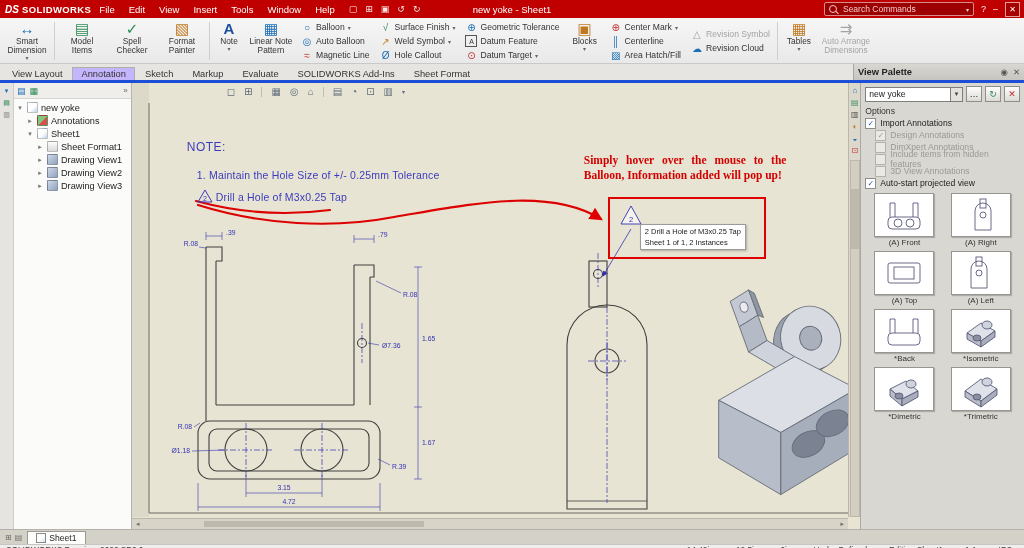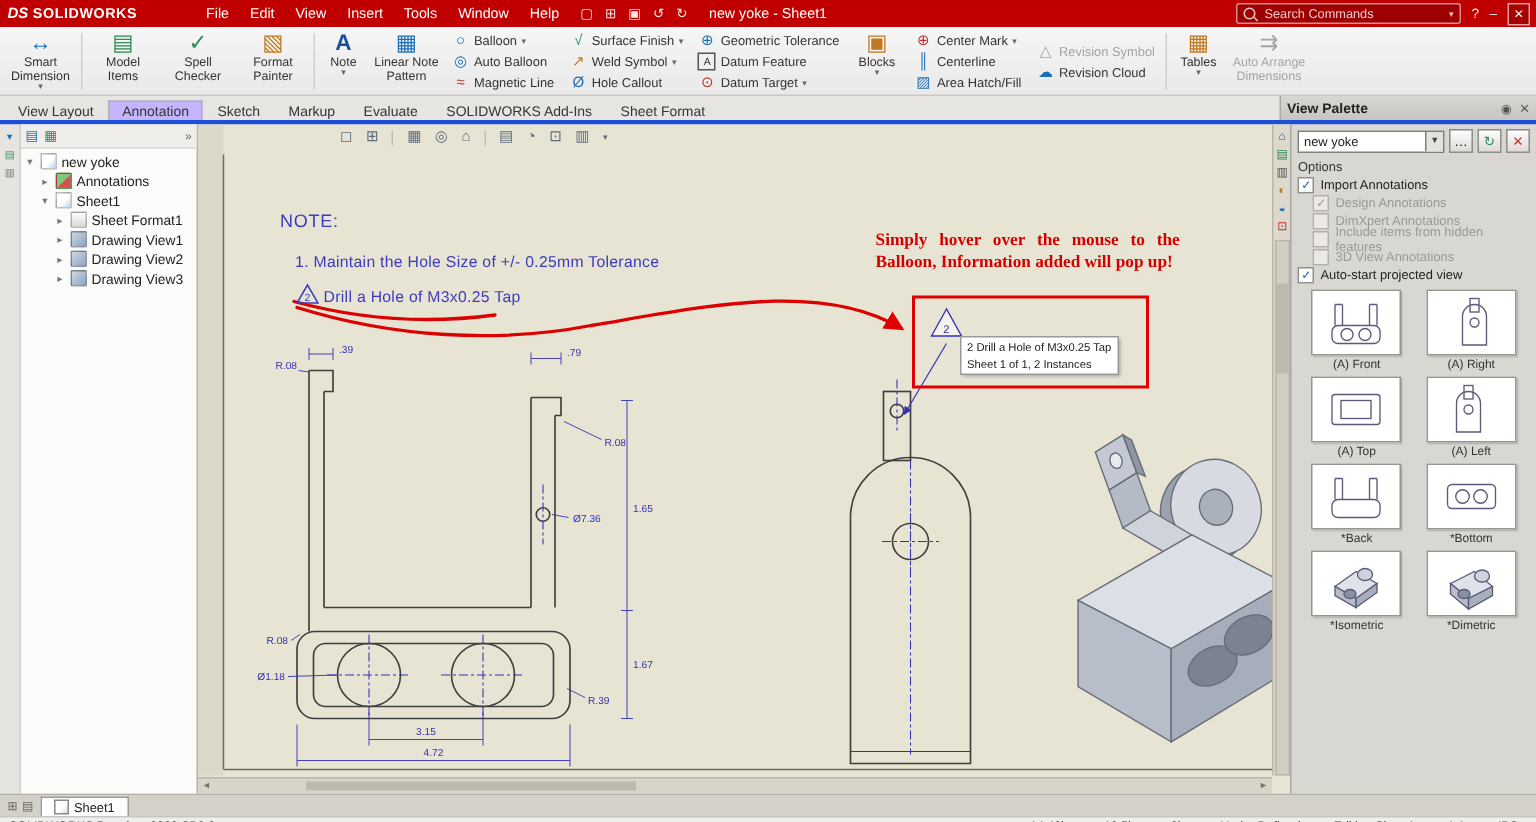--- a/index.html
+++ b/index.html
@@ -4,21 +4,21 @@
 <style>
   html,body{margin:0;padding:0;}
   body{width:1024px;height:548px;overflow:hidden;font-family:"Liberation Sans","DejaVu Sans",sans-serif;
        -webkit-font-smoothing:antialiased;background:#e8e4d3;position:relative;font-size:10px;color:#222;}
 
   
   .titlebar{height:18px;background:#c00000;display:flex;align-items:center;color:#fff;position:relative;}
   .logo{display:flex;align-items:center;gap:3px;padding:0 8px 0 5px;}
   .logo-mark{font-style:italic;font-weight:bold;font-size:10px;color:#fff;}
   .logo-name{font-weight:bold;font-size:9.5px;letter-spacing:.4px;}
-  .menus{display:flex;gap:14px;font-size:9.5px;margin-left:38px;}
+  .menus{display:flex;gap:14px;font-size:9.5px;}
   .menus span{cursor:default;}
   .qt{display:flex;gap:8px;margin-left:14px;font-size:9px;opacity:.9;}
   .doc-title{position:absolute;left:50%;transform:translateX(-50%);font-size:9.5px;white-space:nowrap;}
   .tb-right{margin-left:auto;display:flex;align-items:center;gap:7px;padding-right:4px;}
   .searchbox{width:140px;height:12px;background:#9c0000;border:1px solid #d98c8c;border-radius:2px;
              display:flex;align-items:center;gap:4px;padding:0 4px;}
   .mag{width:6px;height:6px;border:1.2px solid #f0caca;border-radius:50%;position:relative;flex:0 0 auto;}
   .mag::after{content:"";position:absolute;width:4px;height:1.2px;background:#f0caca;transform:rotate(45deg);right:-3px;bottom:-1px;}
   .searchbox input{background:transparent;border:none;outline:none;color:#f3dede;font-size:8.5px;width:100%;font-family:inherit;}
   .searchbox input::placeholder{color:#f0caca;}
@@ -636,50 +636,52 @@
             <svg width="56" height="40" viewBox="0 0 56 40" stroke="#5a5a7a" fill="none" stroke-width="0.9">
           <path d="M14,8 v14 M19,8 v14 M37,8 v14 M42,8 v14 M14,8 h5 M37,8 h5"></path>
               <rect x="12" y="22" width="32" height="12" rx="4"></rect>
             </svg>
           </div>
         <div class="vp-lab">*Back</div>
       </div>
       <div class="vp-card">
         <div class="vp-thumb">
             <svg width="56" height="40" viewBox="0 0 56 40" stroke="#5a5a7a" fill="none" stroke-width="0.9">
-          <rect x="12" y="12" width="32" height="16" rx="3"></rect>
-              <circle cx="22" cy="20" r="4.5"></circle>
-              <circle cx="34" cy="20" r="4.5"></circle>
-            </svg>
-          </div>
-        <div class="vp-lab">*Bottom</div>
-      </div>
-      <div class="vp-card">
-        <div class="vp-thumb">
-            <svg width="56" height="40" viewBox="0 0 56 40" stroke="#5a5a7a" fill="none" stroke-width="0.9">
           <polygon points="14,22 28,12 42,20 28,30" fill="#dfe2e8"></polygon>
               <polygon points="14,22 14,28 28,36 28,30" fill="#b8bdc8"></polygon>
           <polygon points="28,30 42,20 42,26 28,36" fill="#a8aebb"></polygon>
               <ellipse cx="34" cy="14" rx="5" ry="4" fill="#cfd3db"></ellipse>
           <ellipse cx="24" cy="27" rx="4" ry="3" fill="#8a90a0"></ellipse>
             </svg>
           </div>
         <div class="vp-lab">*Isometric</div>
       </div>
       <div class="vp-card">
         <div class="vp-thumb">
             <svg width="56" height="40" viewBox="0 0 56 40" stroke="#5a5a7a" fill="none" stroke-width="0.9">
           <polygon points="14,20 30,12 42,22 26,30" fill="#dfe2e8"></polygon>
               <polygon points="14,20 14,27 26,37 26,30" fill="#b8bdc8"></polygon>
           <polygon points="26,30 42,22 42,28 26,37" fill="#a8aebb"></polygon>
               <ellipse cx="35" cy="15" rx="5" ry="4" fill="#cfd3db"></ellipse>
           <ellipse cx="23" cy="27" rx="4" ry="3" fill="#8a90a0"></ellipse>
             </svg>
           </div>
         <div class="vp-lab">*Dimetric</div>
+      </div>
+      <div class="vp-card">
+        <div class="vp-thumb">
+            <svg width="56" height="40" viewBox="0 0 56 40" stroke="#5a5a7a" fill="none" stroke-width="0.9">
+          <polygon points="12,22 28,10 44,20 28,32" fill="#dfe2e8"></polygon>
+              <polygon points="12,22 12,28 28,38 28,32" fill="#b8bdc8"></polygon>
+          <polygon points="28,32 44,20 44,26 28,38" fill="#a8aebb"></polygon>
+              <ellipse cx="34" cy="13" rx="5" ry="4" fill="#cfd3db"></ellipse>
+          <ellipse cx="24" cy="28" rx="4" ry="3" fill="#8a90a0"></ellipse>
+            </svg>
+          </div>
+        <div class="vp-lab">*Trimetric</div>
       </div>
     </div>
   </div>
 </div>
 
 <div class="sheetbar">
   <div class="sheet-navs">
     <span>⊞</span>
     <span>▤</span>
   </div>

